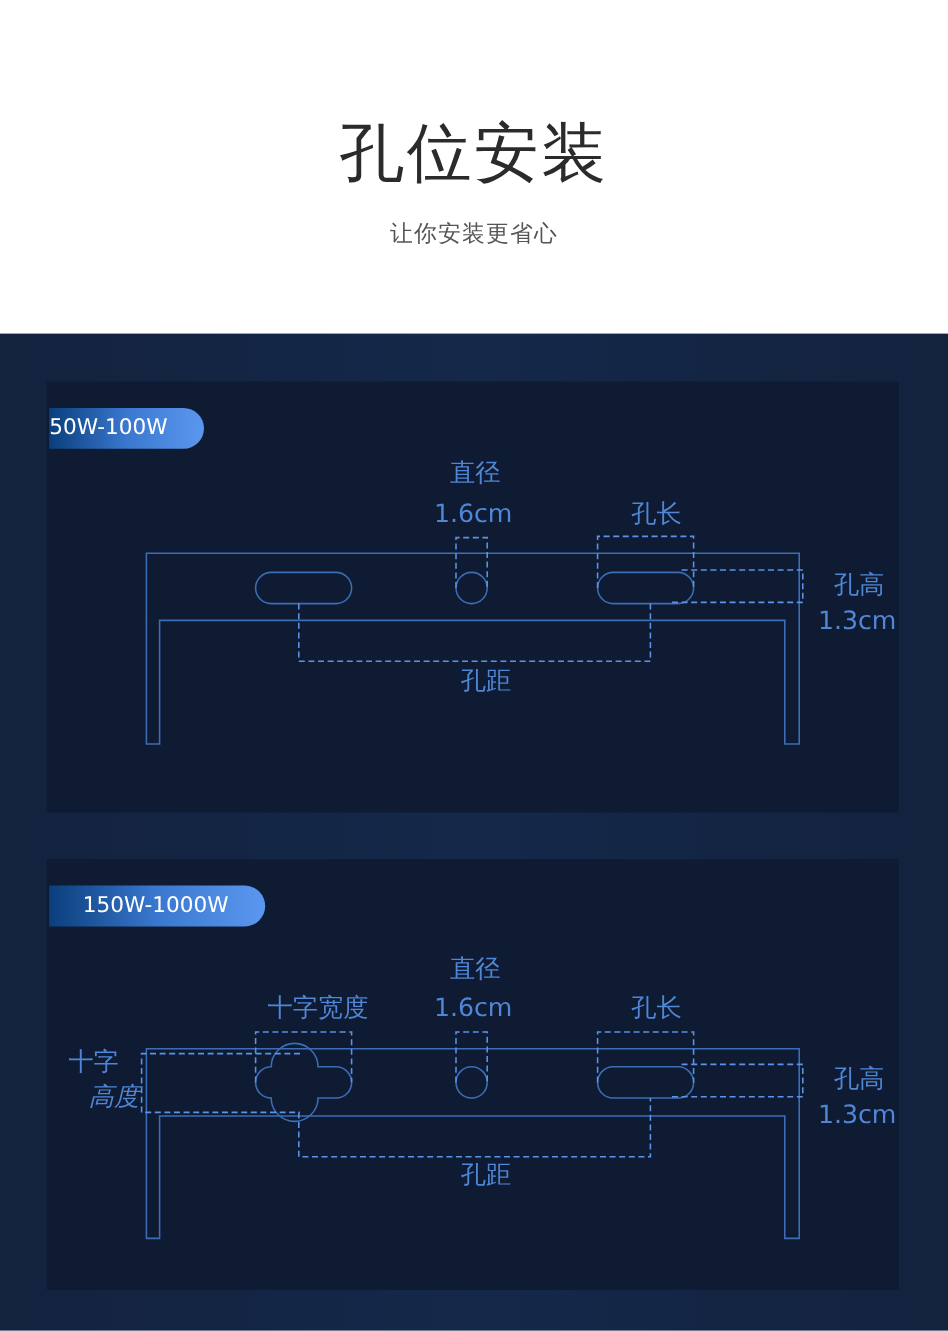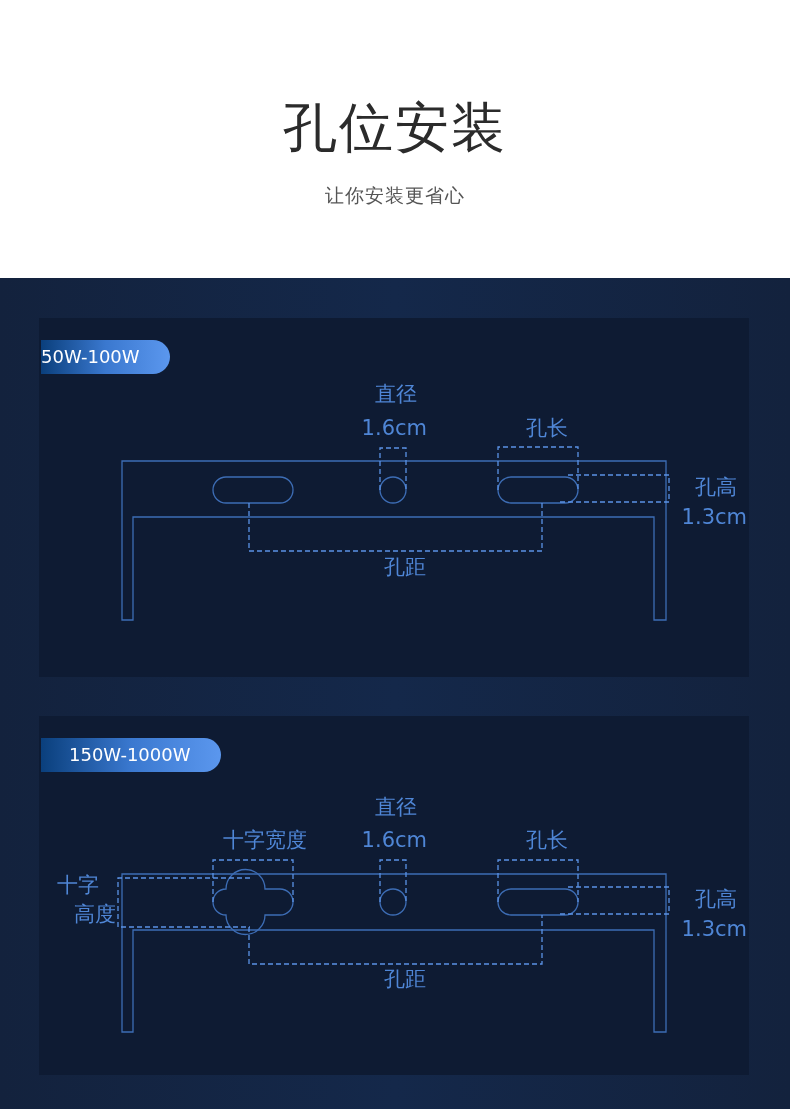--- a/index.html
+++ b/index.html
@@ -69,17 +69,17 @@
       <path d="M529 171 L630 171 L630 198 L519 198"></path>
       <path d="M210 211 L210 248 L503 248 L503 199"></path>
     </g>
   </svg>
   <div class="badge" style="padding-left:28px;">150W-1000W</div>
   <div class="lbl" style="left:318px; top:78px; width:60px;">直径</div>
   <div class="lbl" style="left:308px; top:111px; width:80px;">1.6cm</div>
   <div class="lbl" style="left:168px; top:111px; width:100px;">十字宽度</div>
   <div class="lbl" style="left:469px; top:111px; width:60px;">孔长</div>
   <div class="lbl" style="left:0; top:156px; width:60px;">十字</div>
-  <div class="lbl" style="left:17px; top:185px; width:60px;">高度</div>
+  <div class="lbl" style="left:17px; top:185px; width:60px;font-style:italic;">高度</div>
   <div class="lbl" style="left:638px; top:170px; width:60px;">孔高</div>
   <div class="lbl" style="left:628px; top:200px; width:80px;">1.3cm</div>
   <div class="lbl" style="left:327px; top:250px; width:60px;">孔距</div>
 </div>
 
 </body></html>

